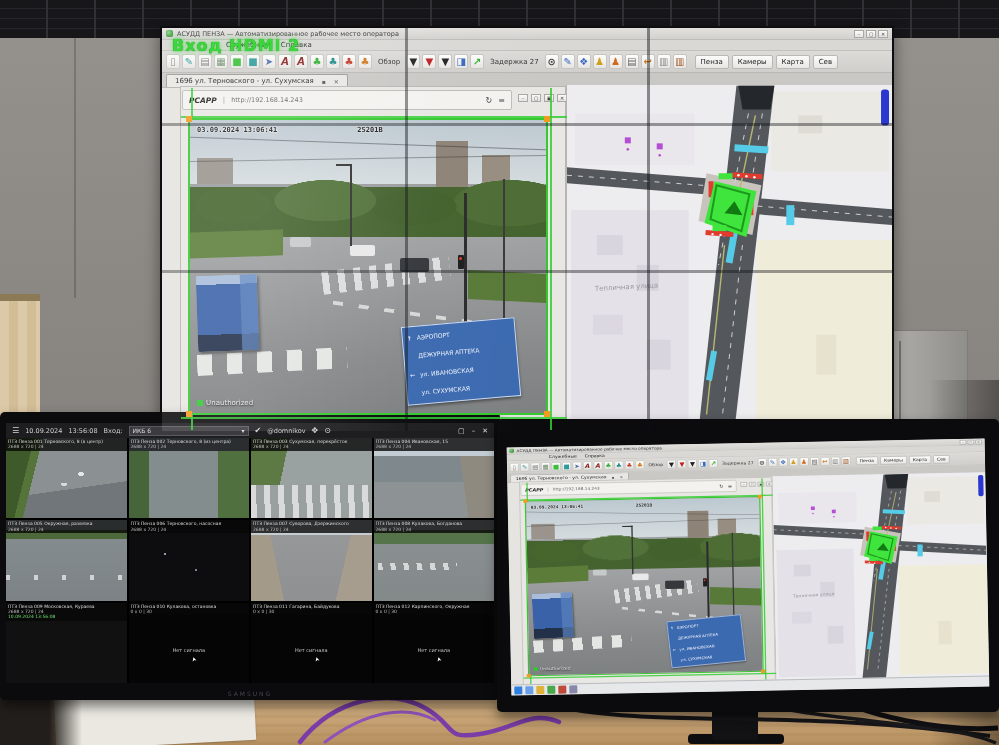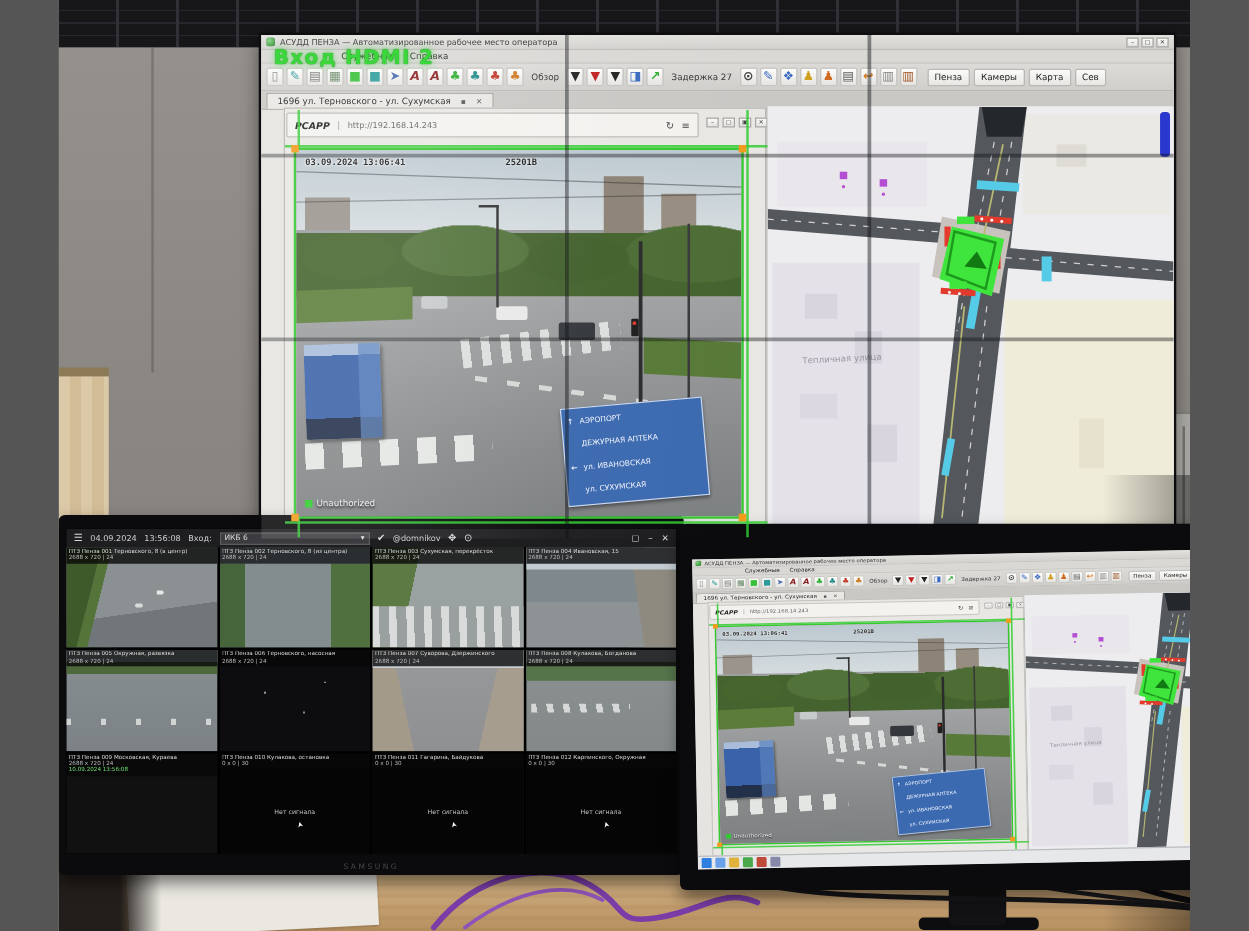--- a/index.html
+++ b/index.html
@@ -1,18 +1,18 @@
 <!DOCTYPE html>
 <html><head>
 <meta charset="utf-8">
 <title>Traffic Control Room</title>
 <style>
   html,body{margin:0;padding:0;background:#555;}
   *{box-sizing:border-box;font-family:"DejaVu Sans",sans-serif;}
-  #stage{position:relative;width:905px;height:745px;overflow:hidden;background:#8d8884;margin:0 auto;}
+  #stage{position:relative;width:999px;height:745px;overflow:hidden;background:#8d8884;margin:0 auto;}
 
   
   .ceiling{position:absolute;left:0;top:0;width:100%;height:38px;
     background:repeating-linear-gradient(90deg,transparent 0 46px,#303036 46px 48px),
                repeating-linear-gradient(0deg,transparent 0 9px,#26262c 9px 10px),#17171a;}
   .wall{position:absolute;left:0;top:38px;width:100%;height:650px;
     background:linear-gradient(180deg,#94908c 0%,#8a8682 45%,#7f7b78 100%);}
   .wall-corner{position:absolute;left:74px;top:38px;width:2px;height:260px;background:rgba(0,0,0,.18);}
   .cabinet-left{position:absolute;left:0;top:294px;width:40px;height:200px;
     background:repeating-linear-gradient(90deg,#dcc9a7 0 9px,#d2bd97 9px 18px);border-top:7px solid #8c7a57;}
@@ -424,21 +424,21 @@
     <path d="M10,12 C120,44 260,18 470,48" stroke="#17171a" stroke-width="4" fill="none"></path>
     <path d="M200,0 C260,36 420,30 476,55" stroke="#1c1c20" stroke-width="3.5" fill="none"></path>
     <path d="M300,0 C340,30 430,44 478,40" stroke="#121216" stroke-width="5" fill="none"></path>
   </svg>
   <div class="corner-shade"></div>
 
   <div class="monitor" id="lmon">
     <div class="screen">
       <div class="lm-head">
         <span class="lm-ico">☰</span>
-        <span>04.09.2024</span>
+        <span>10.09.2024</span>
         <span>13:56:08</span>
         <span>Вход:</span>
         <span class="lm-sel">
           <span>ИКБ 6</span>
           <span>▾</span>
         </span>
         <span class="lm-ico">✔</span>
         <span>@domnikov</span>
         <span class="lm-ico">✥</span>
         <span class="lm-ico">⊙</span>

